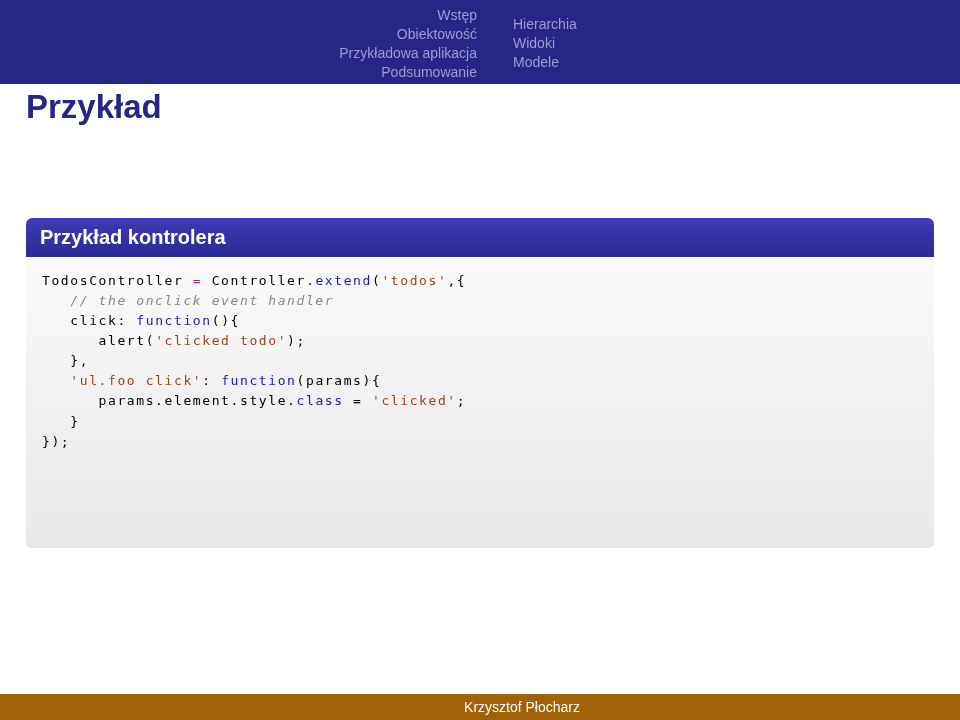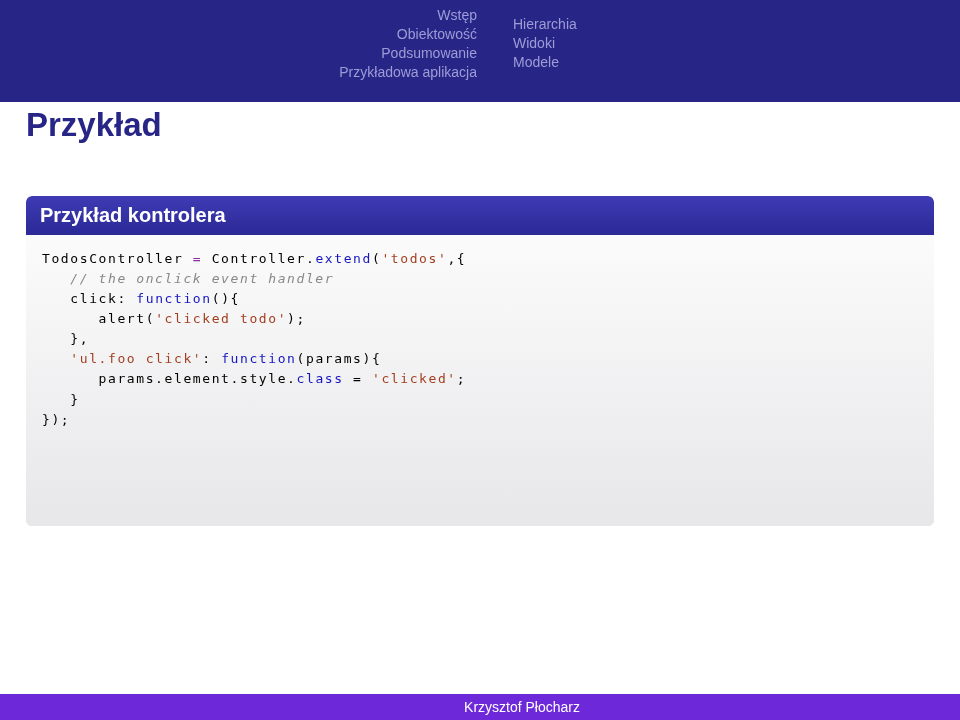--- a/index.html
+++ b/index.html
@@ -9,21 +9,21 @@
     height: 720px;
     background: #fff;
     font-family: "Helvetica Neue", "Helvetica", Arial, sans-serif;
     overflow: hidden;
     position: relative;
   }
   .header {
     background: #272586;
     color: #fff;
     width: 100%;
-    padding: 6px 0 20px 0;
+    padding: 6px 0 2px 0;
   }
   .nav {
     display: flex;
     flex-direction: row;
     justify-content: center;
     font-size: 14px;
     line-height: 1.35;
   }
   .nav-col {
     display: flex;
@@ -36,21 +36,21 @@
   .frametitle {
     font-size: 33px;
     font-weight: 700;
     color: #272586;
     padding: 4px 26px 14px;
   }
   .body {
     padding: 0 26px;
   }
   .block {
-    margin-top: 38px;
+    margin-top: 78px;
     border-radius: 6px;
     overflow: hidden;
     box-shadow: inset 0 0 0 1px #ddd;
     background: #f0f0f1;
   }
   .block-title {
     background: linear-gradient(#3e3bb4, #2b2996);
     color: #fff;
     font-size: 20px;
     font-weight: 600;
@@ -71,41 +71,41 @@
     border-bottom-right-radius: 6px;
   }
   .k-blue   { color: #1616c2; }
   .k-brown  { color: #a33f21; }
   .k-gray   { color: #888; font-style: italic; }
   .k-purple { color: #8d2aa7; }
   .footer {
     position: absolute;
     left: 0; right: 0; bottom: 0;
     height: 26px;
-    background: #6d28d9;
+    background: #a16207;
     color: #fff;
     display: flex;
     align-items: center;
     justify-content: center;
     font-size: 14px;
     gap: 32px;
   }
   .footer .left  { text-align: right; min-width: 200px;}
   .footer .right { text-align: left;  min-width: 200px;}
 </style>
 </head>
 <body>
 
 <div class="header">
   <div class="nav">
     <div class="nav-col nav-left">
       <span class="dim">Wstęp</span>
       <span class="dim">Obiektowość</span>
+      <span class="dim">Przykładowa aplikacja</span>
       <span class="dim">Podsumowanie</span>
-      <span class="dim">Przykładowa aplikacja</span>
     </div>
     <div class="nav-col nav-right">
       <span class="dim">Hierarchia</span>
       <span class="dim">Widoki</span>
       <span class="dim">Modele</span>
     </div>
   </div>
 </div>
 
 <div class="frametitle">Przykład</div>

